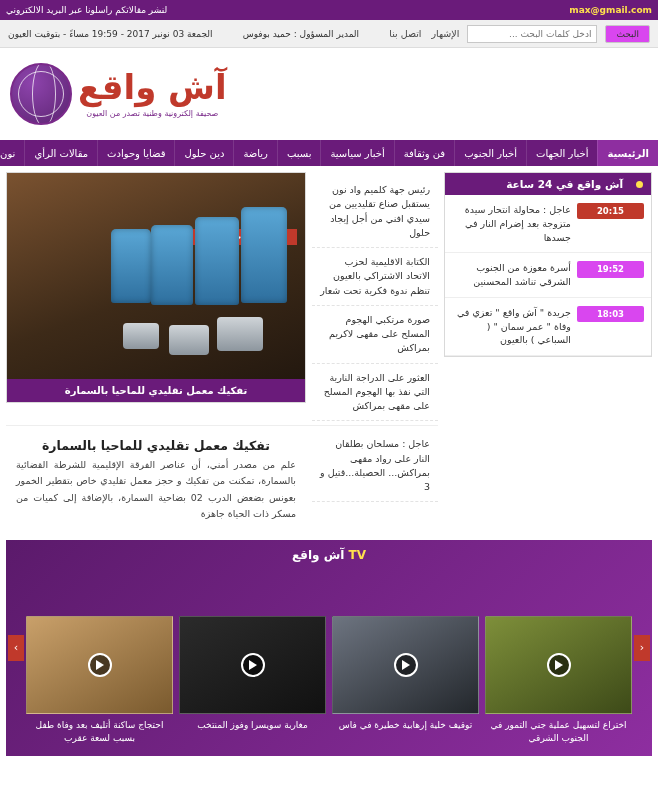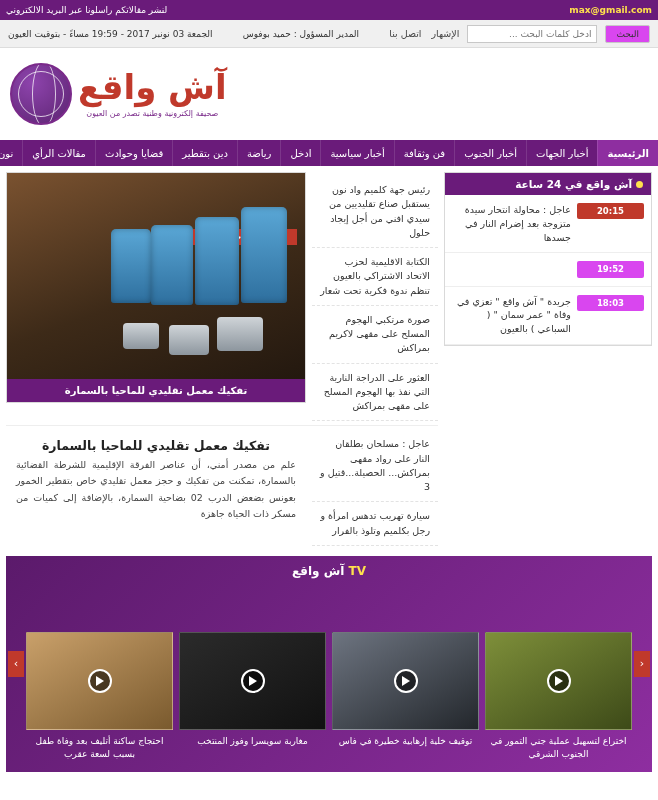--- a/index.html
+++ b/index.html
@@ -114,21 +114,21 @@
   .main { display: flex; gap: 6px; padding: 6px; background: #fff; }
   .col-left { width: 208px; flex: none; }
   .col-right { flex: 1; }
   .panel { border: 1px solid #d9d9d9; background: #fff; margin-bottom: 6px; }
   .panel-head {
     background: #6a1b7a;
     color: #fff;
     font-size: 10.5px;
     font-weight: bold;
     padding: 5px 8px;
-    display: flex; align-items: center; gap: 4px;
+    display: flex; align-items: center; gap: 13px;
   }
   .tick-list { padding: 0; }
   .tick-item {
     display: flex;
     gap: 6px;
     align-items: flex-start;
     padding: 8px 7px;
     border-bottom: 1px solid #eee;
     font-size: 9.5px;
     line-height: 1.45;
@@ -303,23 +303,23 @@
     <div class="globe"></div>
   </div>
 </div>
 
 <div class="navbar">
   <div class="nav-item active">الرئيسية</div>
   <div class="nav-item">أخبار الجهات</div>
   <div class="nav-item">أخبار الجنوب</div>
   <div class="nav-item">فن وثقافة</div>
   <div class="nav-item">أخبار سياسية</div>
-  <div class="nav-item">ادخل</div>
+  <div class="nav-item">بسبب</div>
   <div class="nav-item">رياضة</div>
-  <div class="nav-item">دين بتقطير</div>
+  <div class="nav-item">دين حلول</div>
   <div class="nav-item">قضايا وحوادث</div>
   <div class="nav-item">مقالات الرأي</div>
   <div class="nav-item">نون النسوة</div>
 
 </div>
 
 <div class="main">
 
   <div class="col-left">
     <div class="panel">
@@ -327,20 +327,21 @@
         <span class="dot"></span>
         <span>آش واقع في 24 ساعة</span>
       </div>
       <div class="tick-list">
         <div class="tick-item">
           <span class="tick-time">20:15</span>
           <span class="tick-txt">عاجل : محاولة انتحار سيدة متزوجة بعد إضرام النار في جسدها</span>
         </div>
         <div class="tick-item alt">
           <span class="tick-time">19:52</span>
+          <span class="tick-txt">أسرة معوزة من الجنوب الشرقي تناشد المحسنين</span>
         </div>
         <div class="tick-item alt">
           <span class="tick-time">18:03</span>
           <span class="tick-txt">جريدة " آش واقع " تعزي في وفاة " عمر سمان " ( السباعي ) بالعيون</span>
         </div>
       </div>
     </div>
   </div>
 
   <div class="col-right">
@@ -367,21 +368,20 @@
           </div>
           <div class="hero-cap">تفكيك معمل تقليدي للماحيا بالسمارة</div>
         </div>
       </div>
     </div>
 
     <div class="headline-list" style="border-top:1px solid #eee;">
       <div style="display:flex; gap:6px;">
         <div style="flex:1;">
           <div class="headline-item">عاجل : مسلحان بطلقان النار على رواد مقهى بمراكش... الحصيلة...قتيل و 3</div>
-          <div class="headline-item">سيارة تهريب تدهس امرأة و رجل بكلميم وتلوذ بالفرار</div>
         </div>
         <div style="width:300px;">
           <div class="hero-title">تفكيك معمل تقليدي للماحيا بالسمارة</div>
           <div class="hero-body">علم من مصدر أمني، أن عناصر الفرقة الإقليمية للشرطة القضائية بالسمارة، تمكنت من تفكيك و حجز معمل تقليدي خاص بتقطير الخمور بعونس بضعض الدرب 02 بضاحية السمارة، بالإضافة إلى كميات من مسكر ذات الحياة جاهزة</div>
         </div>
       </div>
     </div>
   </div>
 </div>
 

